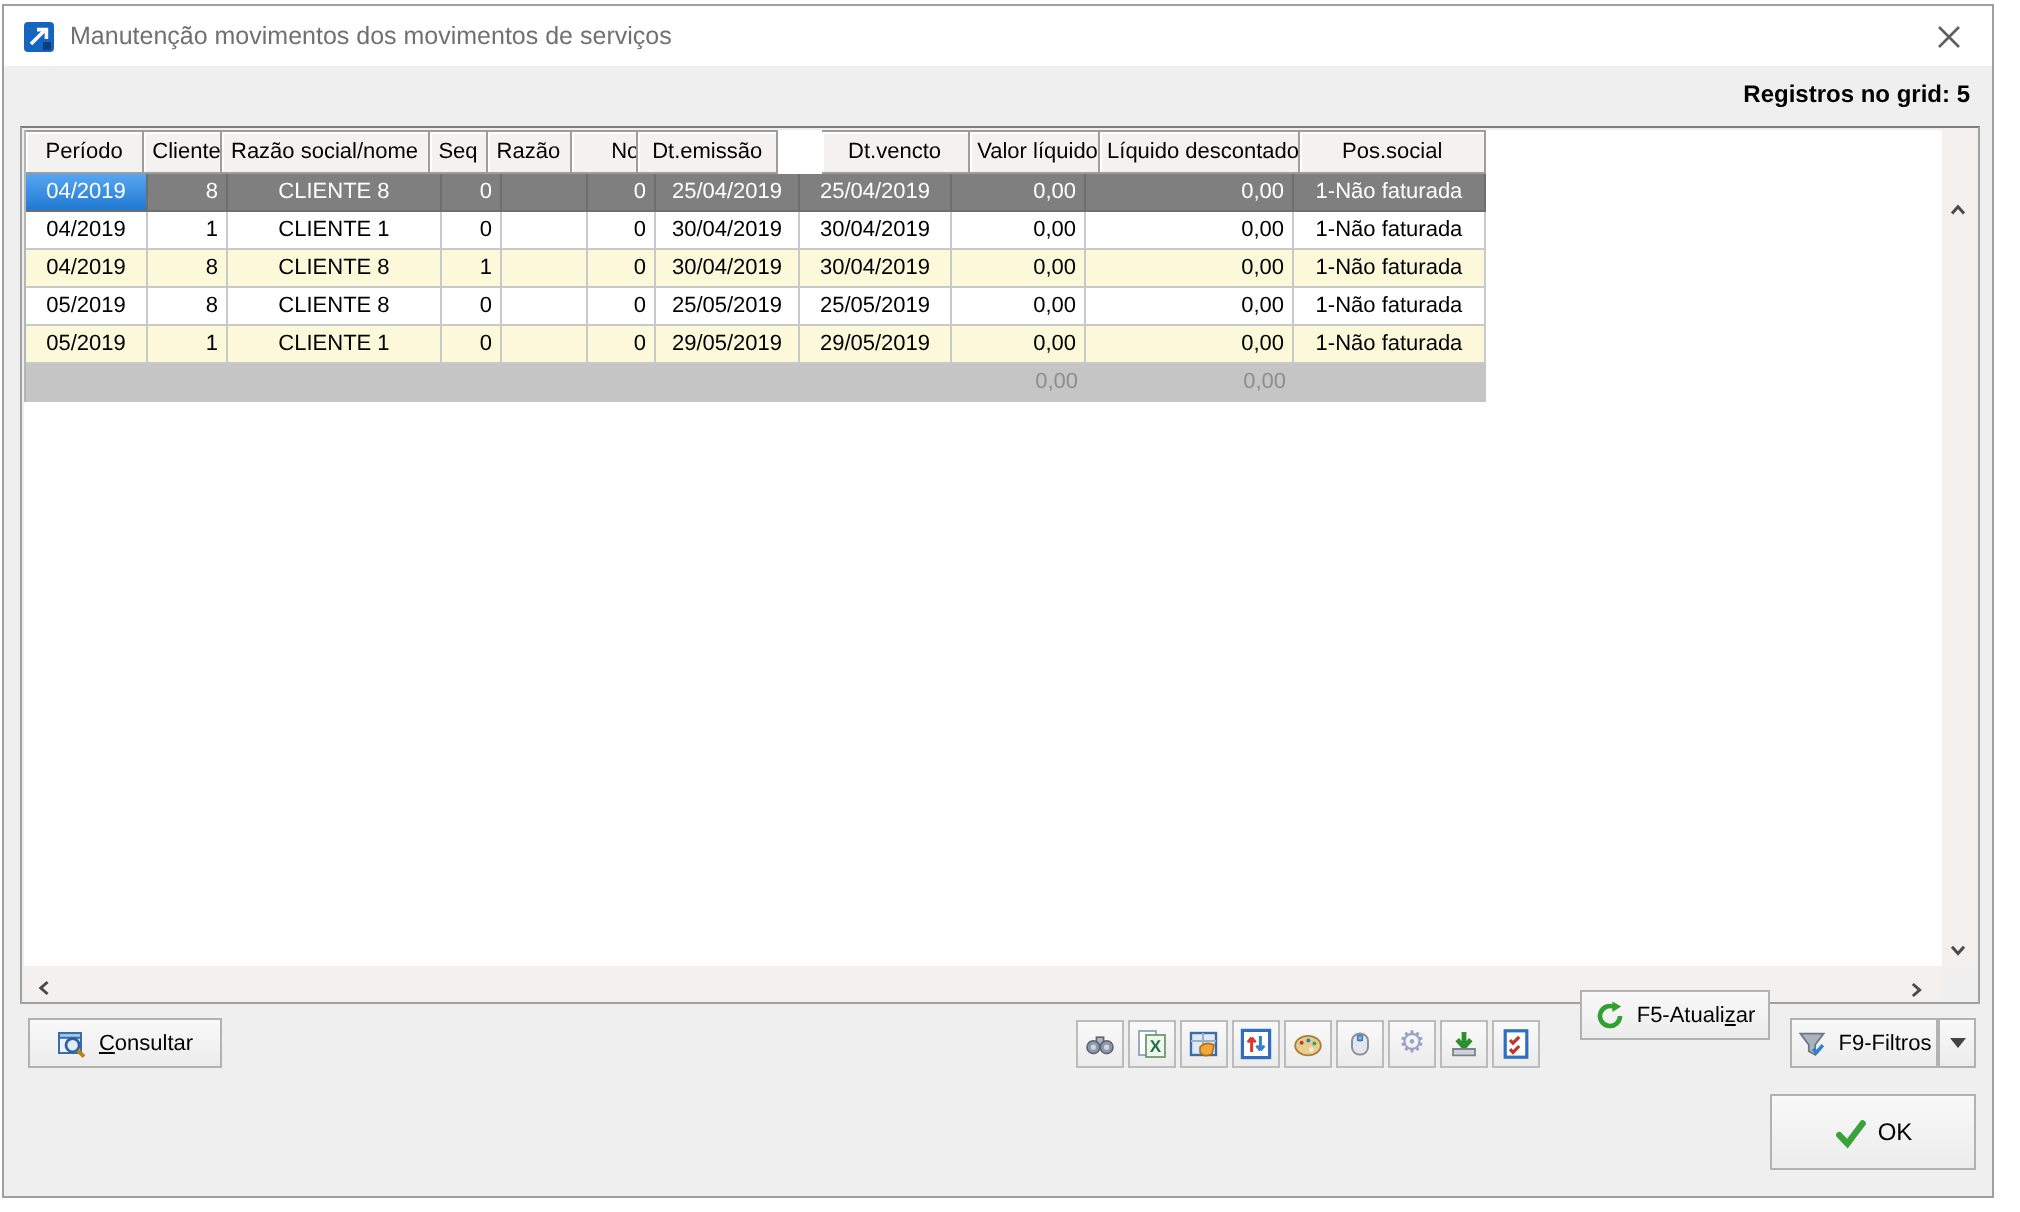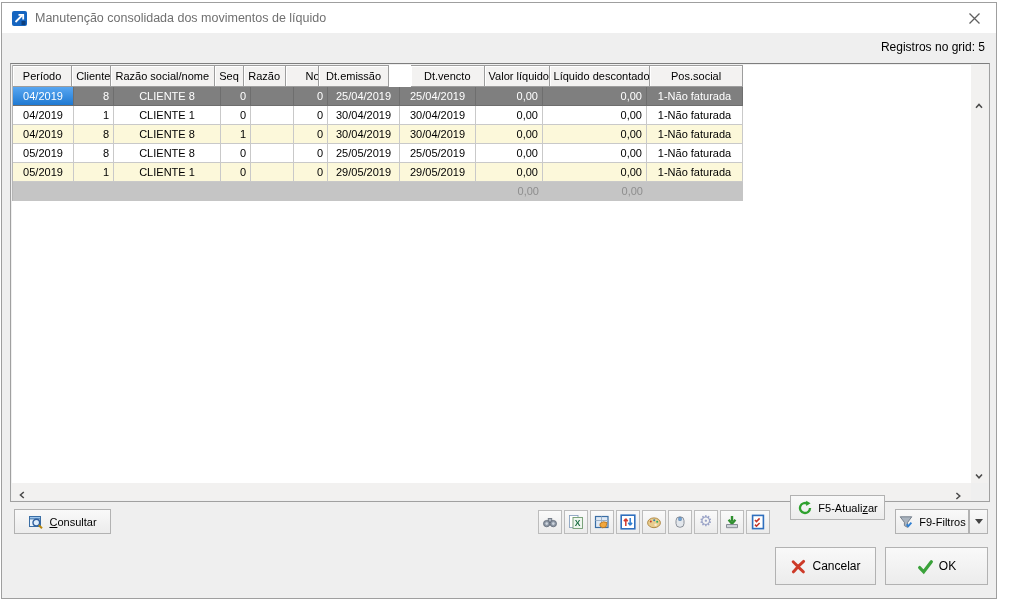--- a/index.html
+++ b/index.html
@@ -5,21 +5,21 @@
   * { box-sizing: border-box; margin: 0; padding: 0; }
   html,body { width:1010px; height:606px; background:#ffffff; font-family:"Liberation Sans",sans-serif; overflow:hidden; }
   .window { position:absolute; left:1px; top:2px; width:996px; height:597px; background:#efefef; border:1px solid #9f9f9f; }
 
   
   .titlebar { position:absolute; left:0; top:0; width:100%; height:30px; background:#ffffff; }
   .title-icon { position:absolute; left:10px; top:8px; width:15px; height:15px; }
   .title-text { position:absolute; left:33px; top:0; line-height:30px; font-size:12.5px; color:#707070; white-space:nowrap; }
   .close-btn { position:absolute; right:10px; top:5px; width:24px; height:21px; display:flex; align-items:center; justify-content:center; cursor:pointer; background:transparent; border:none; }
 
-  .registros { position:absolute; top:37px; right:11px; font-size:12px; font-weight:normal; color:#000; }
+  .registros { position:absolute; top:37px; right:11px; font-size:12px; font-weight:bold; color:#000; }
 
   
   .grid-panel { position:absolute; left:8px; top:60px; width:980px; height:439px; background:#efefef; border:1px solid #a0a0a0; border-top-color:#7e7e7e; }
   .table-area { position:absolute; left:1px; top:1px; right:18px; bottom:18px; background:#ffffff; overflow:hidden; }
   .grid-table { position:absolute; left:0; top:0; width:731px; border-left:1px solid #b5b5b5; }
   .grid-header { display:flex; }
   .hcell { height:22px; background:#f3f2f1; border-right:1px solid #9d9d9d; border-bottom:1px solid #9d9d9d; border-top:1px solid #9d9d9d; box-shadow:inset 1px 1px 0 #ffffff; font-size:11px; color:#000; line-height:20px; padding:0 4px; white-space:nowrap; overflow:hidden; }
   .grow { display:flex; }
   .gcell { height:19px; border-right:1px solid #c9c9c9; border-bottom:1px solid #c9c9c9; font-size:11px; line-height:18px; padding:0 4px; white-space:nowrap; overflow:hidden; }
   .v-white .gcell { background:#ffffff; color:#000; }
@@ -61,21 +61,21 @@
 
   <div class="titlebar">
     <span class="title-icon">
       <svg width="15" height="15" viewBox="0 0 15 15">
         <rect x="0" y="0" width="15" height="15" rx="2" fill="#1565c0"></rect>
         <path d="M3.5,11 L10,4.5" stroke="#ffffff" stroke-width="1.8" fill="none"></path>
         <path d="M6.5,3.8 H11.2 V8.5" stroke="#ffffff" stroke-width="1.8" fill="none"></path>
         <rect x="9.5" y="10" width="4" height="4" fill="#0d3f7d"></rect>
       </svg>
     </span>
-    <span class="title-text">Manutenção consolidada dos movimentos de líquido</span>
+    <span class="title-text">Manutenção movimentos dos movimentos de serviços</span>
     <button class="close-btn">
       <svg width="13" height="13" viewBox="0 0 13 13">
         <path d="M1.5,1.5 L11.5,11.5 M11.5,1.5 L1.5,11.5" stroke="#5f5f5f" stroke-width="1.3"></path>
       </svg>
     </button>
   </div>
 
   <div class="registros">Registros no grid: 5</div>
 
   <div class="grid-panel">
@@ -290,26 +290,20 @@
     <svg width="16" height="16" viewBox="0 0 16 16">
       <path d="M2.2,2.8 H13.8 L9.6,8.4 V13.4 L6.4,11.6 V8.4 Z" fill="#aab4bf" stroke="#6d7785" stroke-width="0.9"></path>
       <path d="M8.6,10.4 l1.7,1.8 L13.4,8.6" fill="none" stroke="#2f7fd2" stroke-width="1.8"></path>
     </svg>
     <span>F9-Filtros</span>
   </button>
   <button class="btn btn-drop">
     <span class="caret"></span>
   </button>
 
-  <button class="btn btn-cancel">
-    <svg width="17" height="17" viewBox="0 0 16 16">
-      <path d="M3,3.5 C5,5.5 10,11 12.6,13 M12.8,3.2 C10,5.5 5.5,10.5 3.2,13" stroke="#cd3a28" stroke-width="2.8" fill="none" stroke-linecap="round"></path>
-    </svg>
-    <span>Cancelar</span>
-  </button>
   <button class="btn btn-ok">
     <svg width="17" height="17" viewBox="0 0 16 16">
       <path d="M2.5,9 L6.3,13 L13.5,3.5" stroke="#3aa23a" stroke-width="3" fill="none" stroke-linecap="round"></path>
     </svg>
     <span>OK</span>
   </button>
 
 </div>
 
 </body></html>

